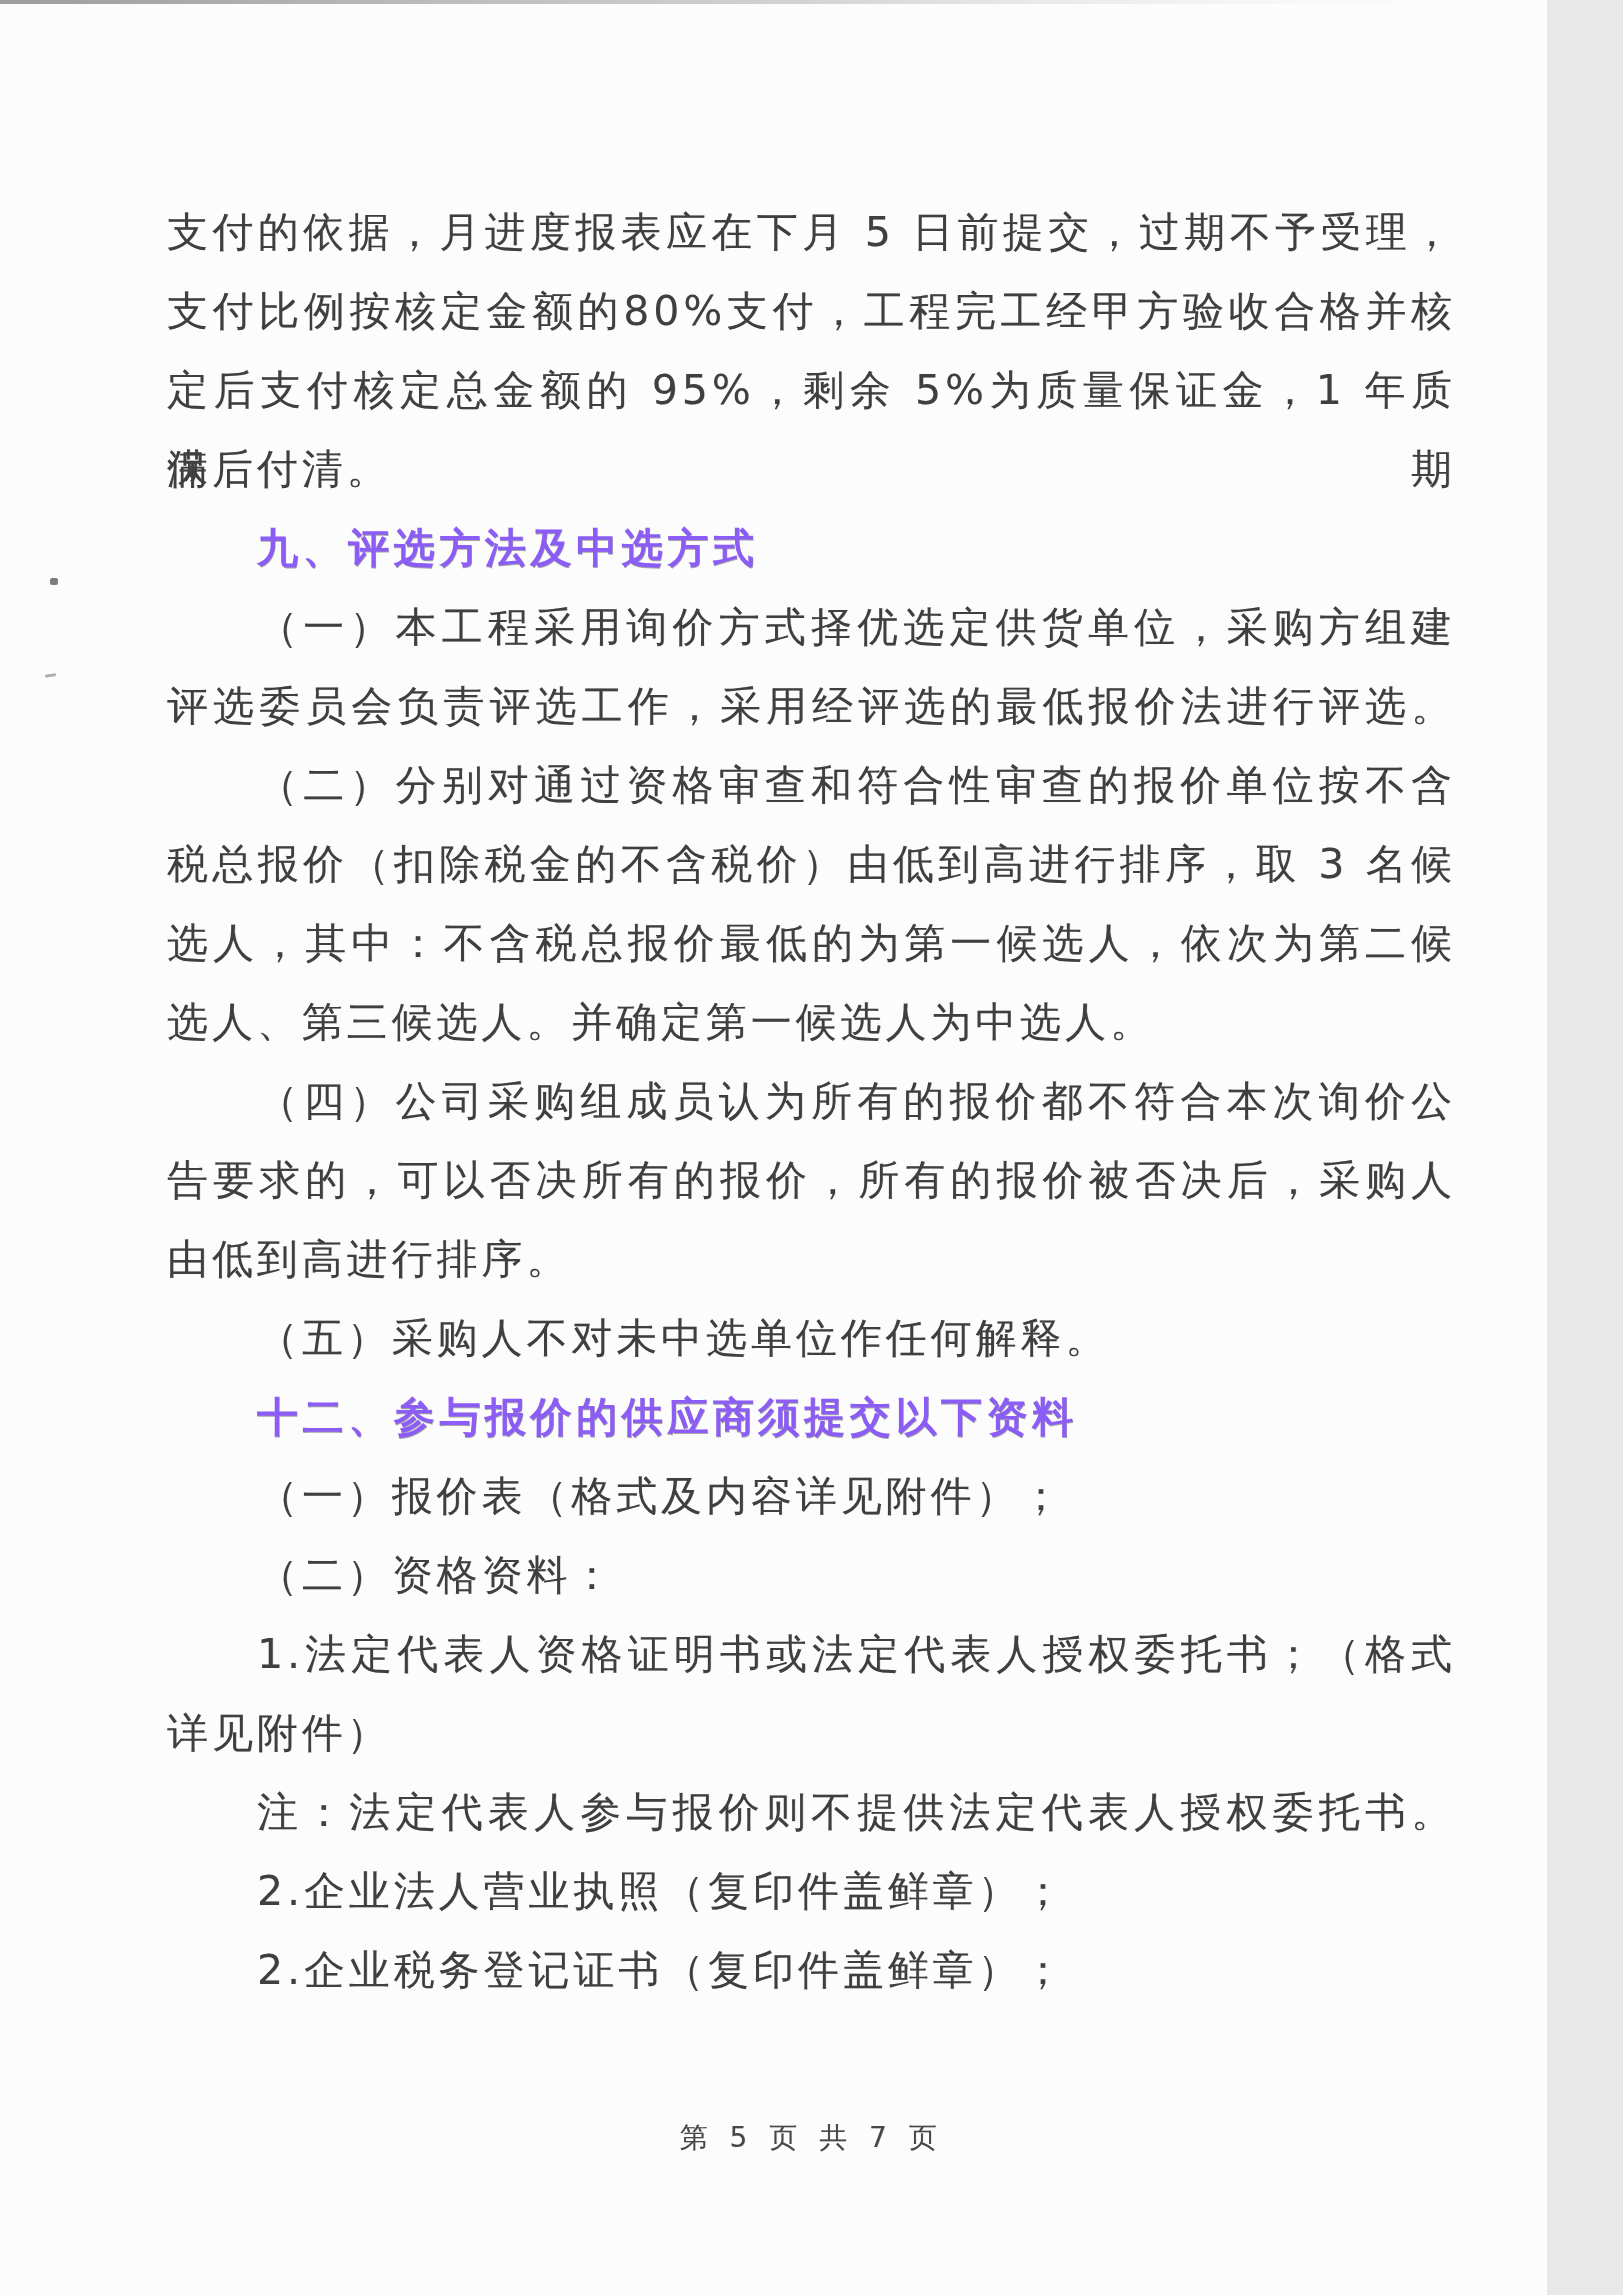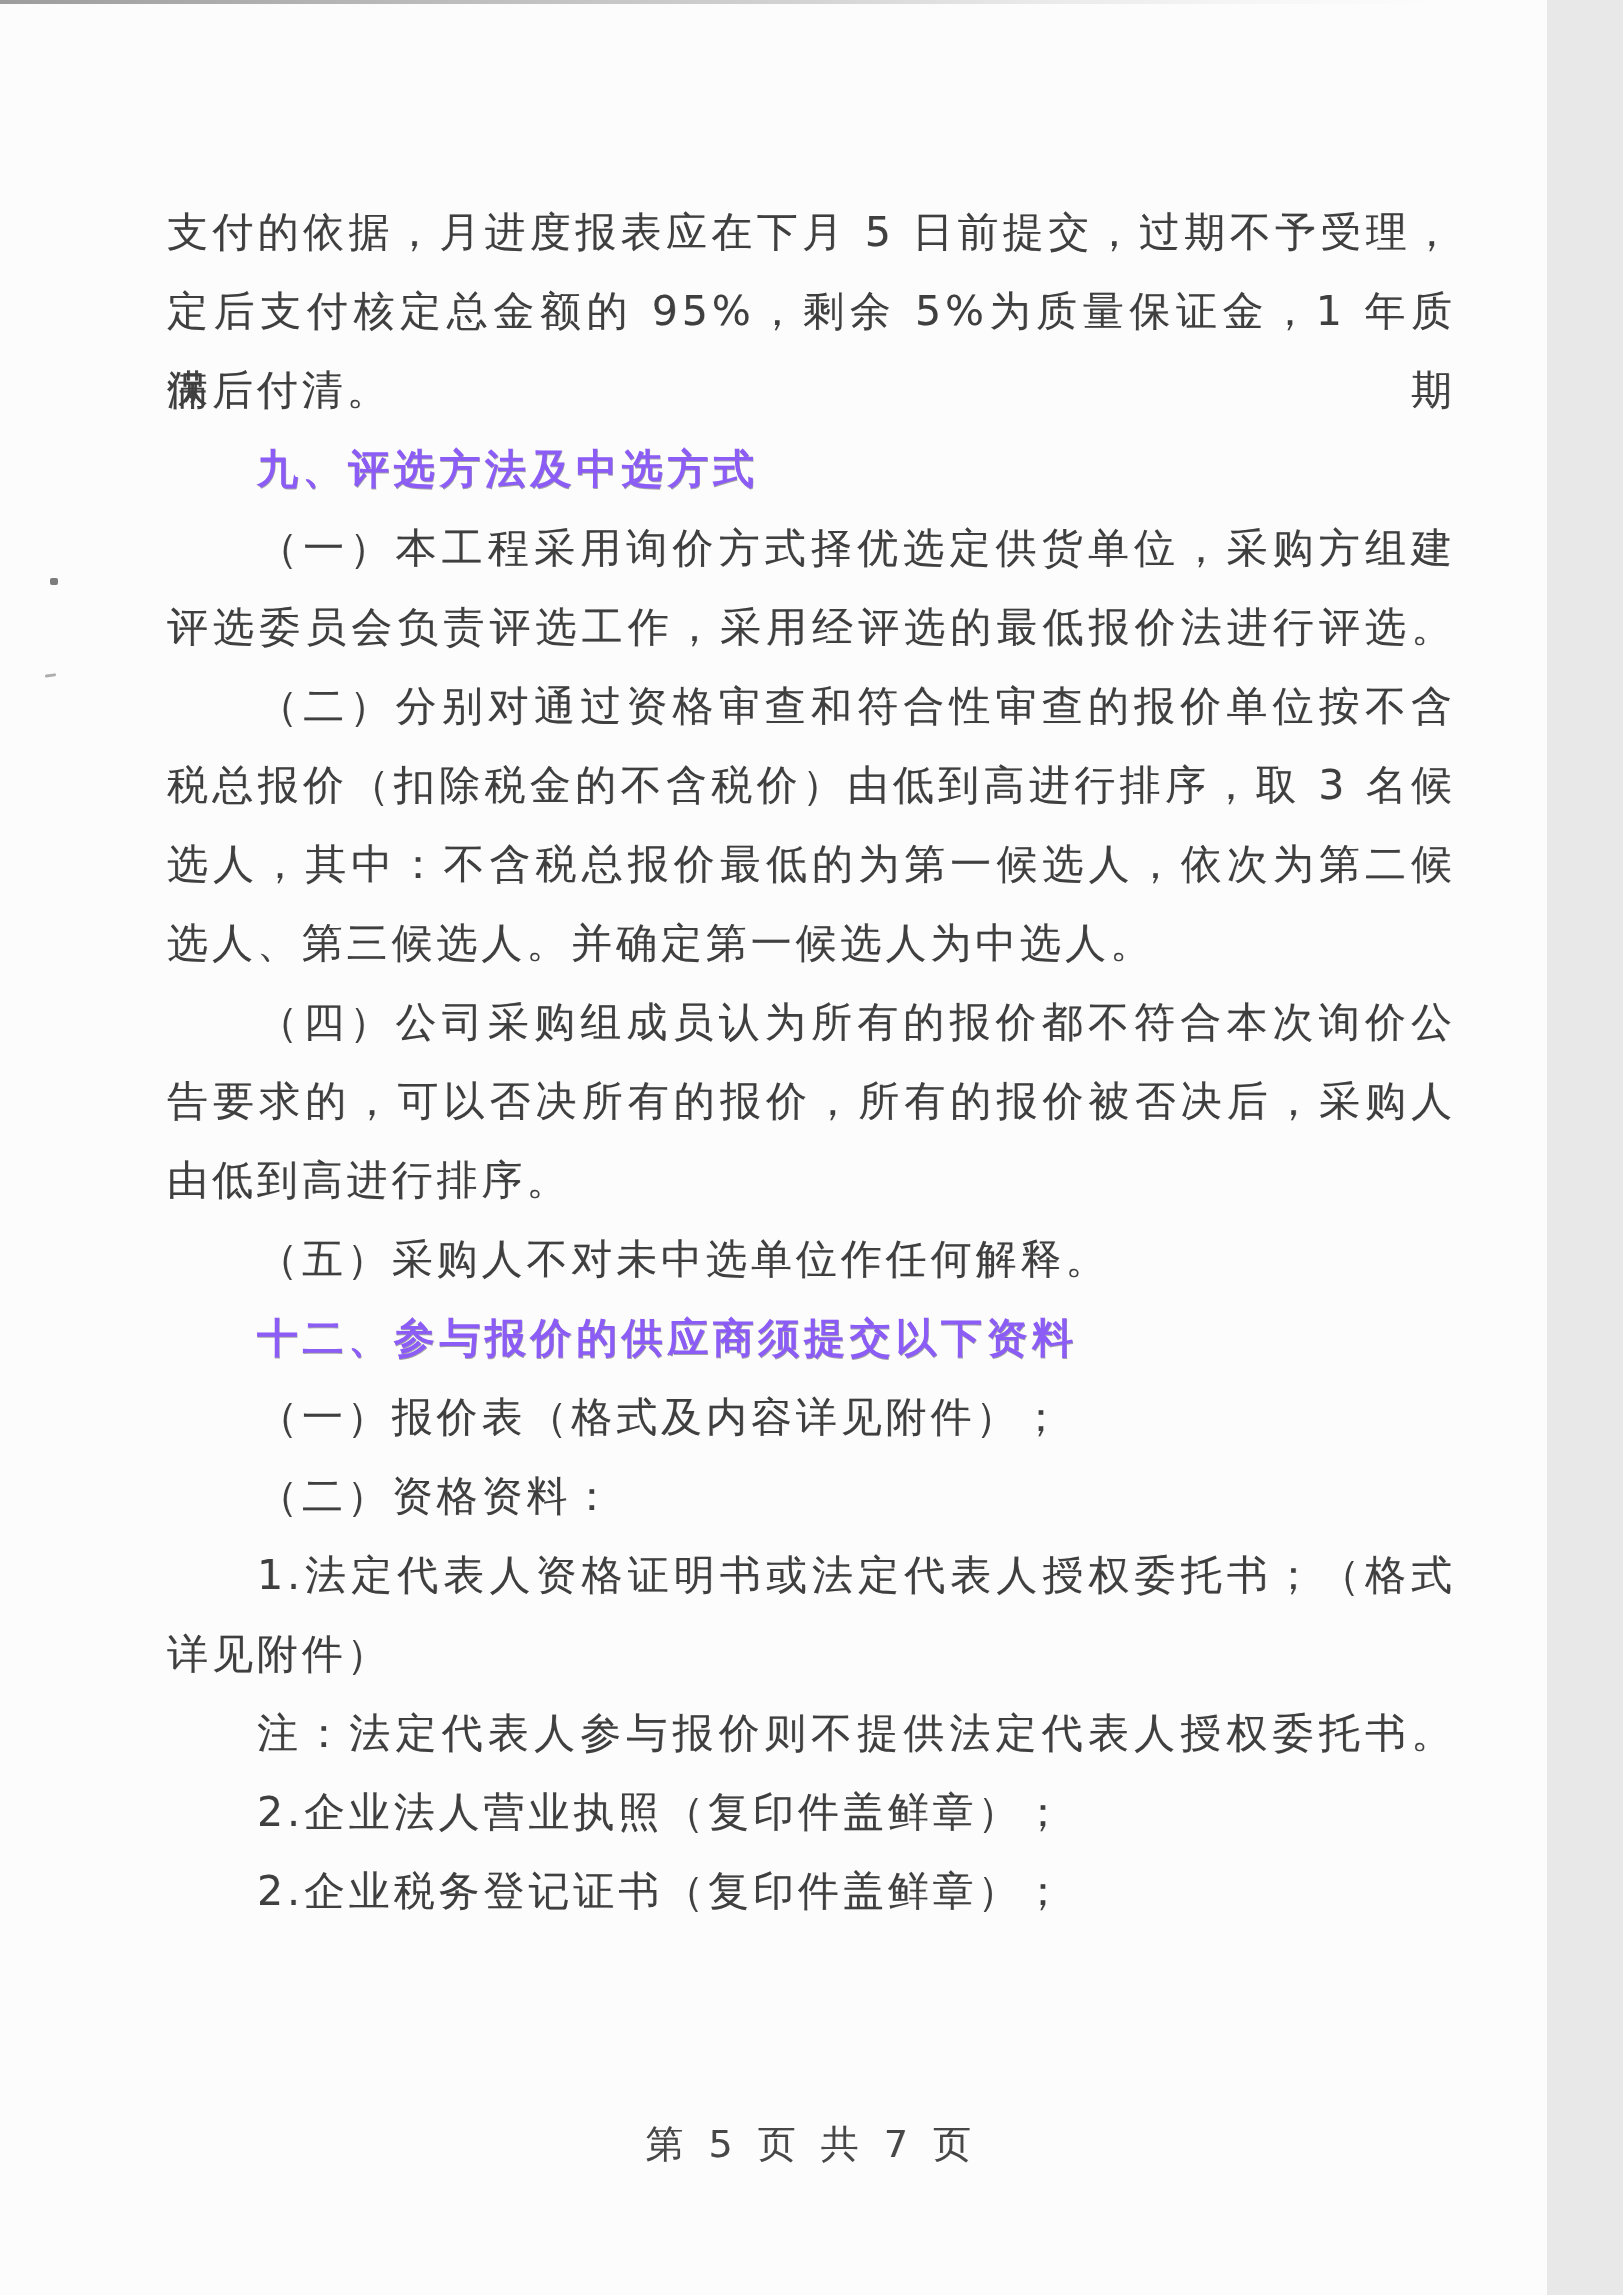--- a/index.html
+++ b/index.html
@@ -73,37 +73,38 @@
     color: #8b5cf6;
     letter-spacing: 4.6px;
     text-shadow: 0.5px 0.5px 0.5px rgba(60,60,60,.45);
   }
   .footer {
     position: absolute;
     left: 0;
     top: 2119px;
     width: 1623px;
     text-align: center;
-    font-size: 38px;
+    font-size: 28px;
     letter-spacing: 6.5px;
     color: #474747;
     text-shadow: 0.3px 0.3px 0.4px rgba(90,90,90,.35);
   }
 </style>
 </head>
 <body>
 
 <div class="page">
 
   <div class="scan-edge"></div>
   <div class="speck-1"></div>
   <div class="speck-2"></div>
 
   <div class="content">
     <div class="ln jst">支付的依据，月进度报表应在下月 5 日前提交，过期不予受理，</div>
+    <div class="ln jst">支付比例按核定金额的80%支付，工程完工经甲方验收合格并核</div>
     <div class="ln jst">定后支付核定总金额的 95%，剩余 5%为质量保证金，1 年质保期</div>
     <div class="ln">满后付清。</div>
     <div class="ln heading ind">九、评选方法及中选方式</div>
     <div class="ln ind jst">（一）本工程采用询价方式择优选定供货单位，采购方组建</div>
     <div class="ln jst">评选委员会负责评选工作，采用经评选的最低报价法进行评选。</div>
     <div class="ln ind jst">（二）分别对通过资格审查和符合性审查的报价单位按不含</div>
     <div class="ln jst">税总报价（扣除税金的不含税价）由低到高进行排序，取 3 名候</div>
     <div class="ln jst">选人，其中：不含税总报价最低的为第一候选人，依次为第二候</div>
     <div class="ln">选人、第三候选人。并确定第一候选人为中选人。</div>
     <div class="ln ind jst">（四）公司采购组成员认为所有的报价都不符合本次询价公</div>

